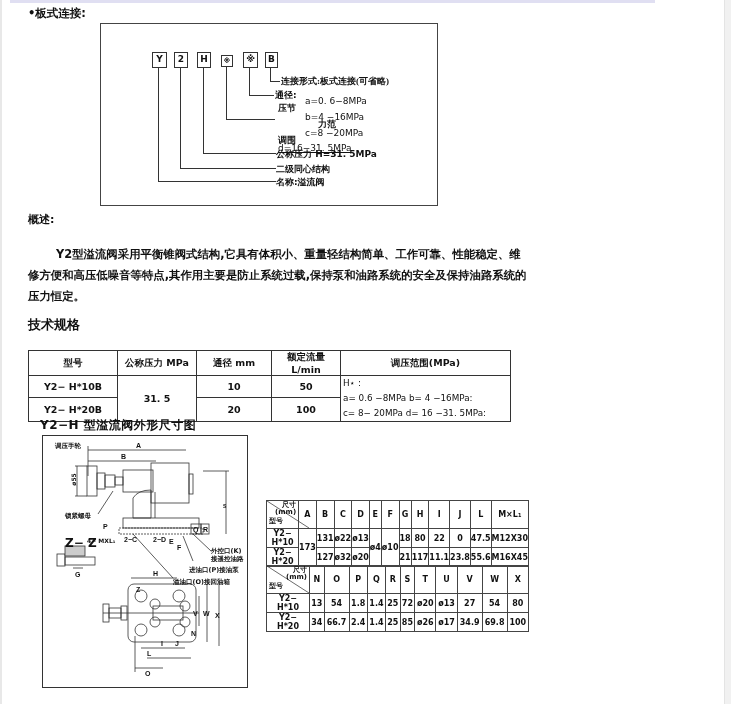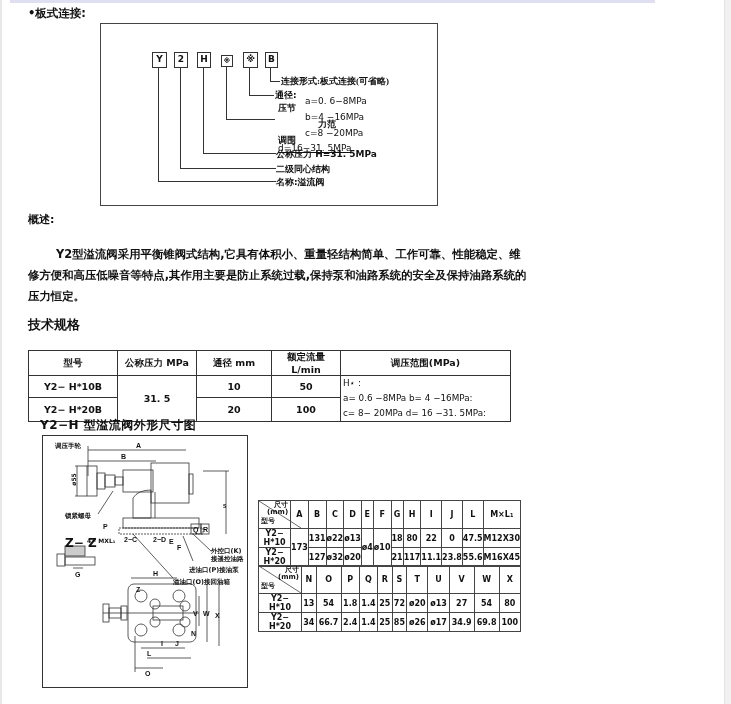--- a/index.html
+++ b/index.html
@@ -31,21 +31,21 @@
   .spec td, .spec th { border:1px solid #333; text-align:center; padding:0 2px; height:15px; font-weight:bold; }
   .spec th { font-weight:bold; }
   .spec td.range { text-align:left; font-size:8.8px; line-height:15px; vertical-align:top; padding-left:2px; font-weight:normal; }
 
   
   .draw-title { position:absolute; left:40px; top:417px; font-size:12px; font-weight:bold; letter-spacing:0.5px; }
   .draw-box { position:absolute; left:42px; top:435px; width:206px; height:253px; border:1px solid #333; box-sizing:border-box; background:#fff; }
   .draw-box svg { position:absolute; left:0; top:0; }
 
   
-  .dim { position:absolute; font-size:8px; }
+  .dim { position:absolute; font-size:8px;margin-left:8px; }
   .dim td { border:1px solid #444; text-align:center; padding:0; height:11px; font-weight:bold; }
   .dim tr.head td { height:27px; }
   .dim td.diag { position:relative; width:42px; padding:0; }
   .diag svg { position:absolute; left:0; top:0; }
   .diag .dt { position:absolute; right:2px; top:1px; font-size:7px; line-height:7px; text-align:right; }
   .diag .db { position:absolute; left:2px; bottom:2px; font-size:7px; }
 </style>
 </head>
 <body>
 

